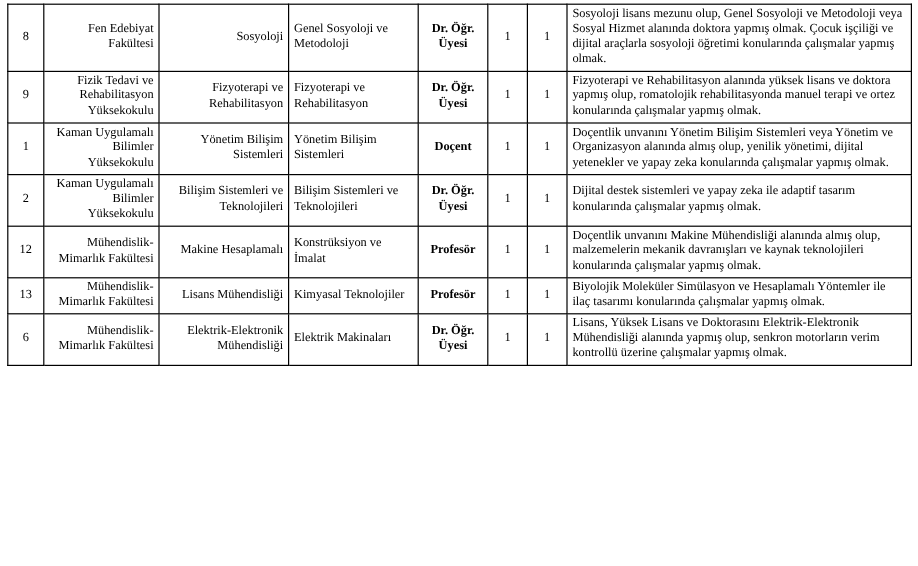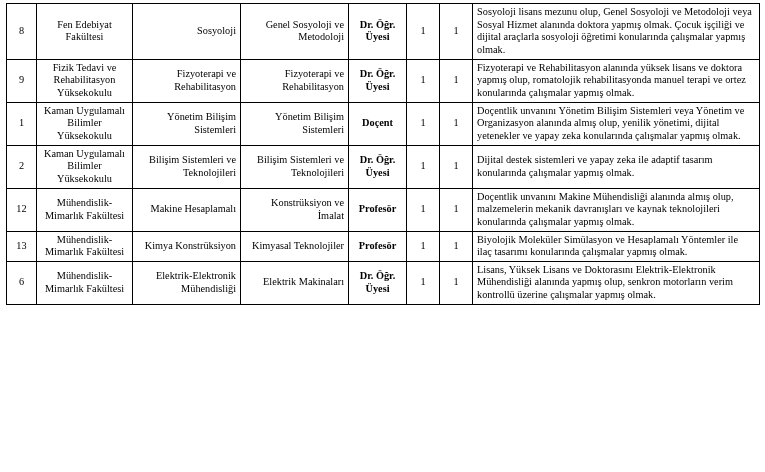--- a/index.html
+++ b/index.html
@@ -36,23 +36,23 @@
   col.c-no      { width: 30px; }
   col.c-fac     { width: 96px; }
   col.c-dept    { width: 108px; }
   col.c-prog    { width: 108px; }
   col.c-title   { width: 58px; }
   col.c-count   { width: 33px; }
   col.c-quota   { width: 33px; }
   col.c-desc    { width: 287px; }
 
   td.no    { text-align: center; }
-  td.fac   { text-align: center; }
+  td.fac   { text-align: right; }
   td.dept  { text-align: right; }
-  td.prog  { text-align: right; }
+  td.prog  { text-align: left; }
   td.title { text-align: center; font-weight: bold; }
   td.count { text-align: center; }
   td.quota { text-align: center; }
   td.desc  { text-align: left; vertical-align: top; padding-top: 3px; }
 </style>
 </head>
 <body>
 
 <div id="sheet">
   <table class="acad">
@@ -113,21 +113,21 @@
         <td class="dept">Makine Hesaplamalı</td>
         <td class="prog">Konstrüksiyon ve İmalat</td>
         <td class="title">Profesör</td>
         <td class="count">1</td>
         <td class="quota">1</td>
         <td class="desc">Doçentlik unvanını Makine Mühendisliği alanında almış olup, malzemelerin mekanik davranışları ve kaynak teknolojileri konularında çalışmalar yapmış olmak.</td>
       </tr>
       <tr>
         <td class="no">13</td>
         <td class="fac">Mühendislik-Mimarlık Fakültesi</td>
-        <td class="dept">Kimya Konstrüksiyon</td>
+        <td class="dept">Lisans Mühendisliği</td>
         <td class="prog">Kimyasal Teknolojiler</td>
         <td class="title">Profesör</td>
         <td class="count">1</td>
         <td class="quota">1</td>
         <td class="desc">Biyolojik Moleküler Simülasyon ve Hesaplamalı Yöntemler ile ilaç tasarımı konularında çalışmalar yapmış olmak.</td>
       </tr>
       <tr>
         <td class="no">6</td>
         <td class="fac">Mühendislik-Mimarlık Fakültesi</td>
         <td class="dept">Elektrik-Elektronik Mühendisliği</td>

